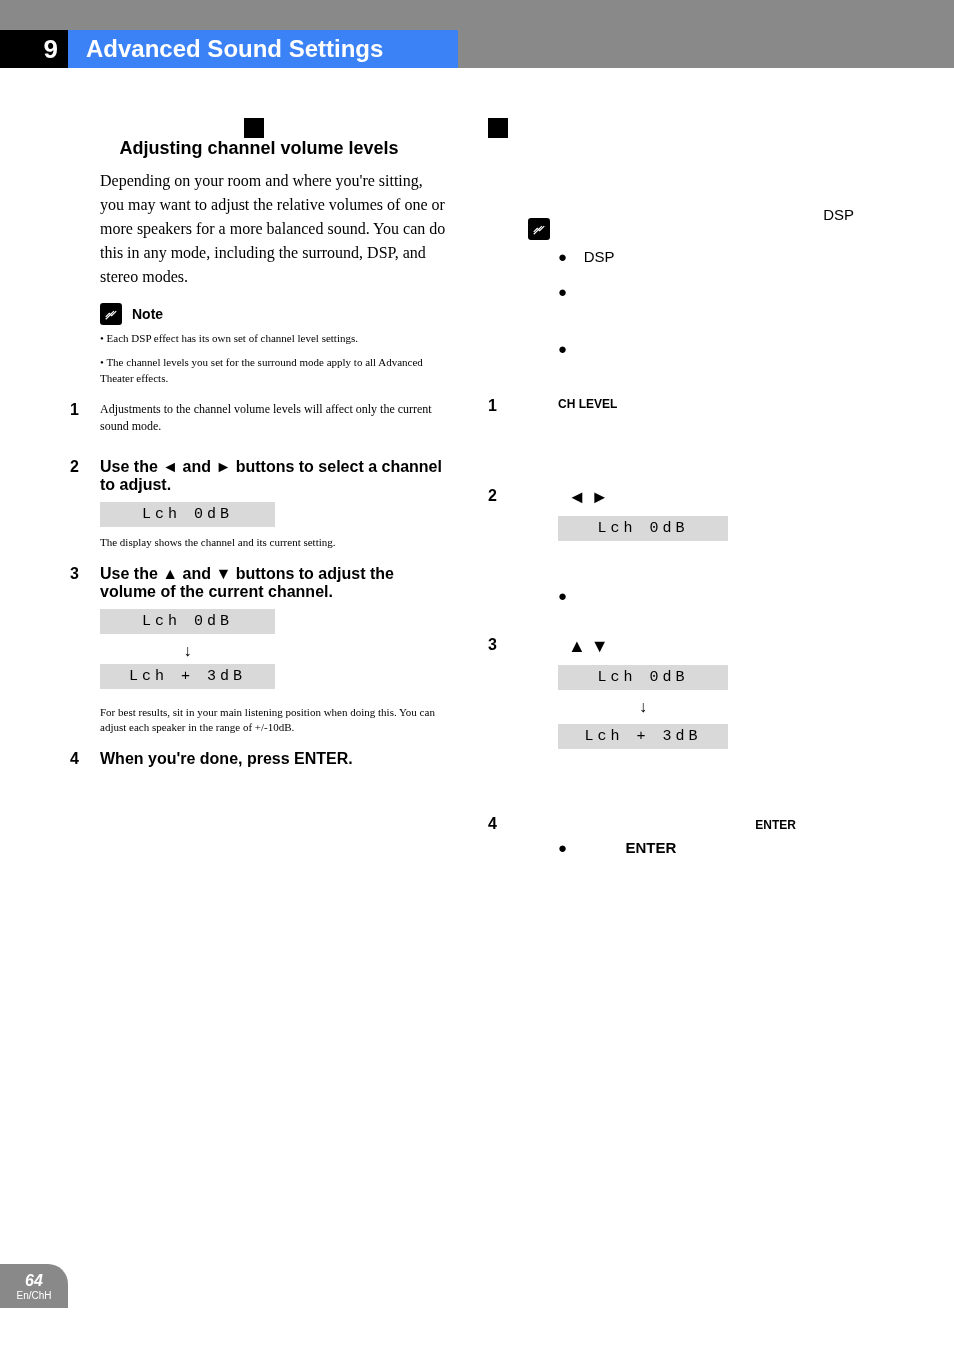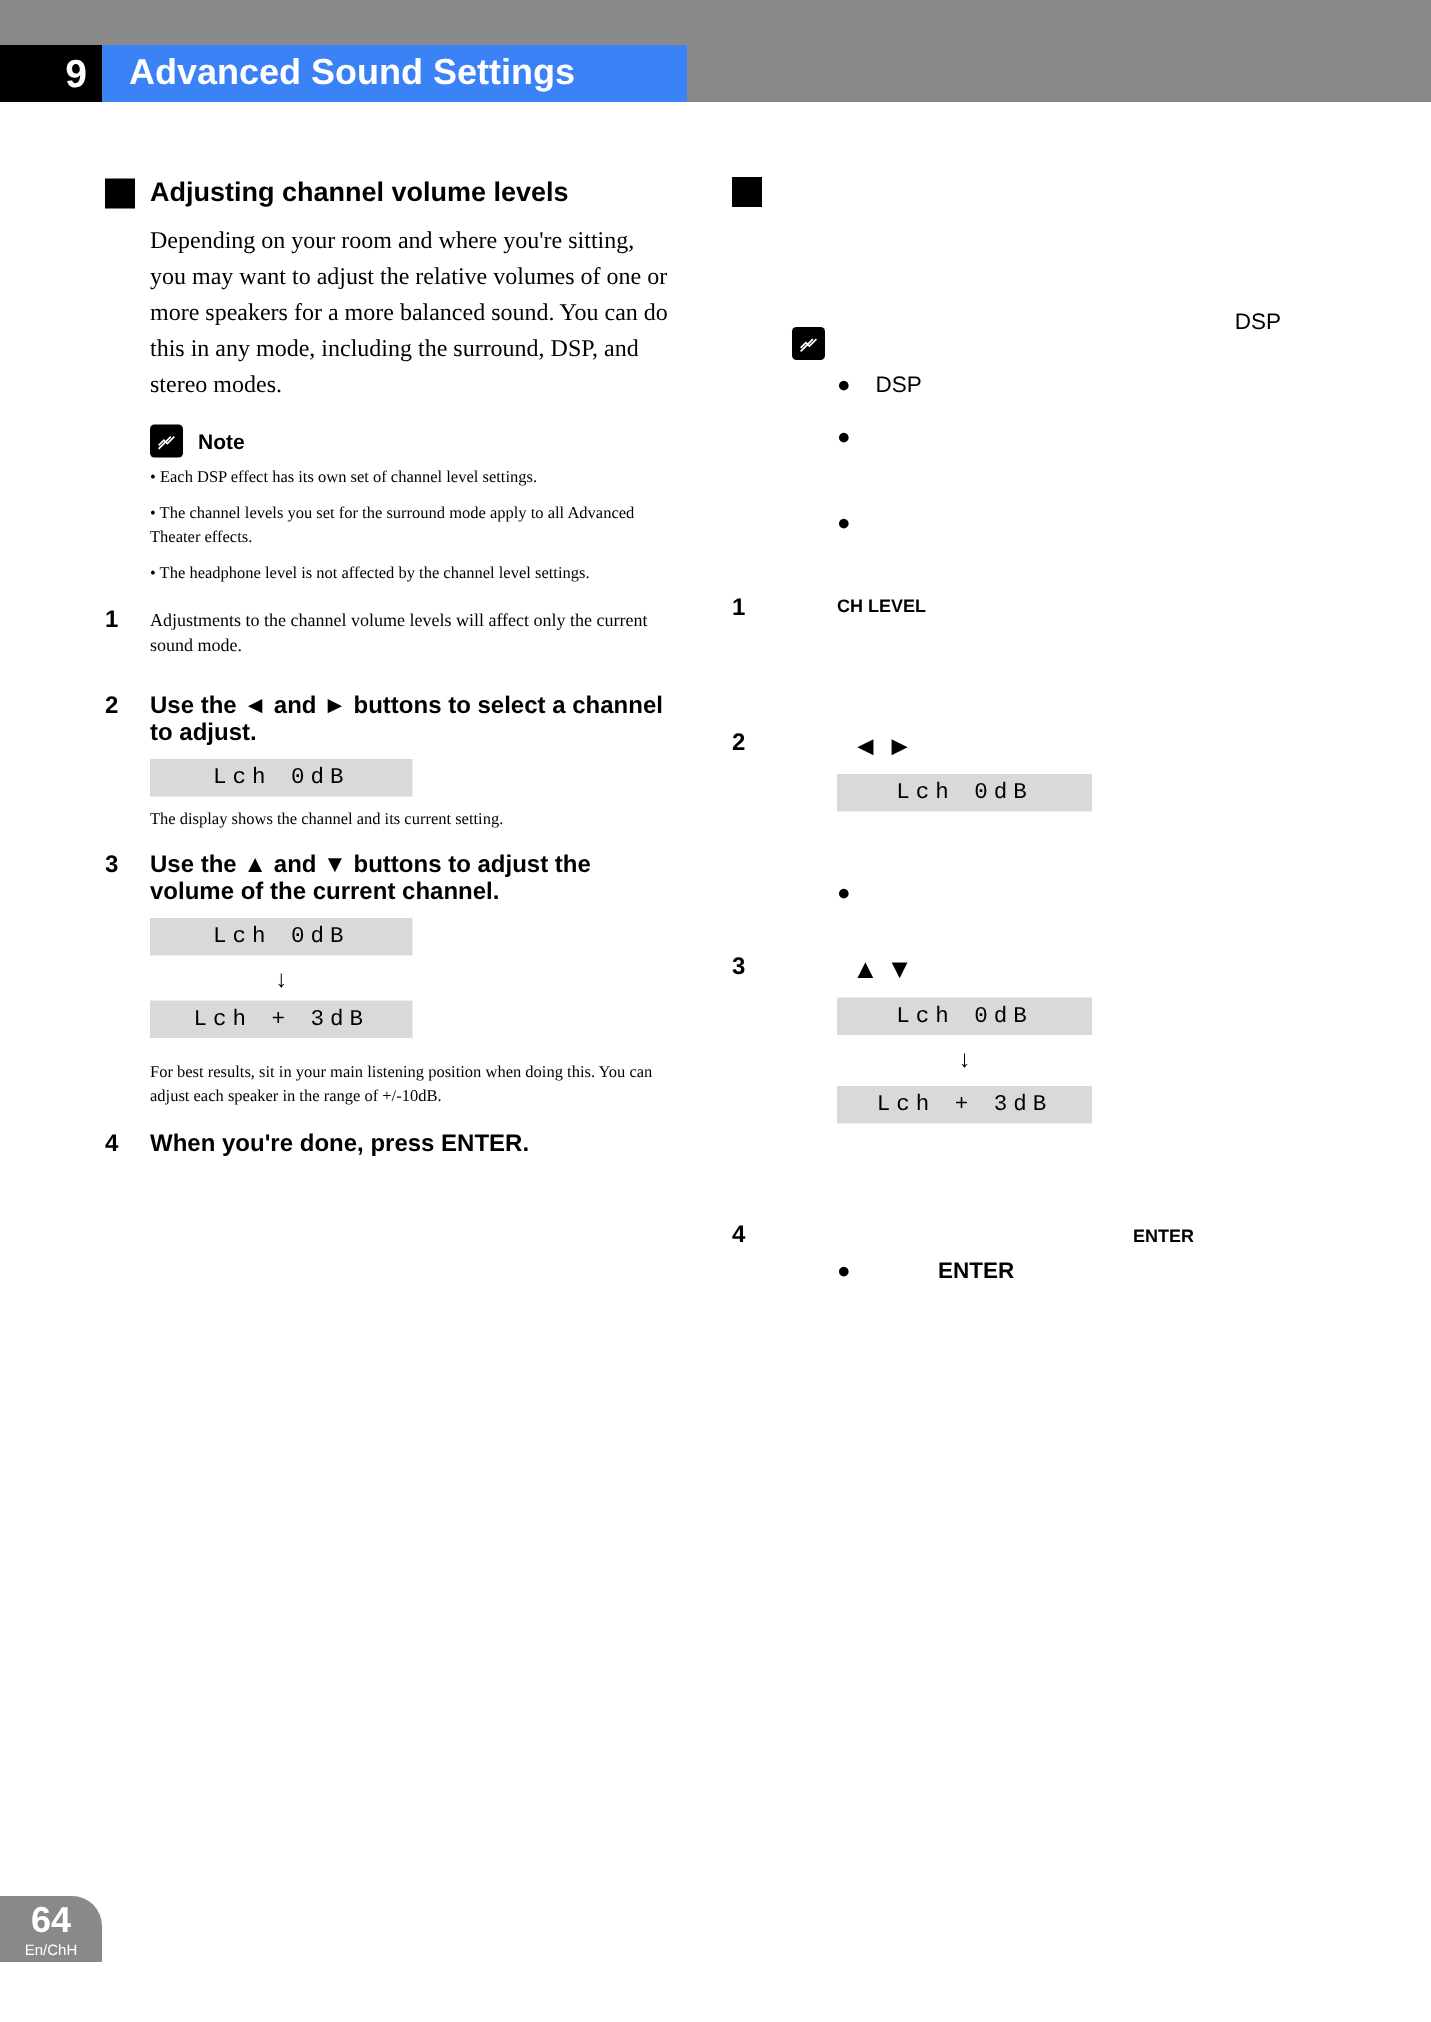--- a/index.html
+++ b/index.html
@@ -58,20 +58,21 @@
       padding-right: 20px;
     }
     .right-column {
       width: 398px;
       padding-left: 20px;
     }
     .section-heading-row {
       display: flex;
       align-items: center;
       margin-bottom: 10px;
+      flex-direction: column;
     }
     .black-square {
       width: 20px;
       height: 20px;
       background: #000;
       margin-right: 10px;
       flex-shrink: 0;
     }
     .section-heading {
       font-family: Arial, Helvetica, sans-serif;
@@ -226,21 +227,22 @@
       border-radius: 0 20px 0 0;
       color: #fff;
       display: flex;
       flex-direction: column;
       align-items: center;
       justify-content: center;
     }
     .page-num {
       font-family: Arial, Helvetica, sans-serif;
       font-weight: bold;
-      font-size: 24px;
+      font-size: 16px;
+      font-style: italic;
     }
     .page-lang {
       font-family: Arial, Helvetica, sans-serif;
       font-size: 10px;
     }
   </style>
 </head>
 <body>
 
 <div class="top-bar"></div>
@@ -267,21 +269,20 @@
         <svg viewBox="0 0 24 24">
             <path d="M3 17l6-6 4 4 8-8" stroke="#fff" stroke-width="2" fill="none"></path>
             <path d="M3 21l14-14" stroke="#fff" stroke-width="2" fill="none"></path>
           </svg>
       </div>
       <span class="note-label">Note</span>
     </div>
 
     <p class="bullet-text">•   Each DSP effect has its own set of channel level settings.</p>
     <p class="bullet-text">•   The channel levels you set for the surround mode apply to all Advanced Theater effects.</p>
-    <p class="bullet-text">•   The headphone level is not affected by the channel level settings.</p>
 
     
     <div class="step-row">
       <div class="step-number">1</div>
       <div class="step-body">
         <div class="step-text">Adjustments to the channel volume levels will affect only the current sound mode.</div>
       </div>
     </div>
 
     

